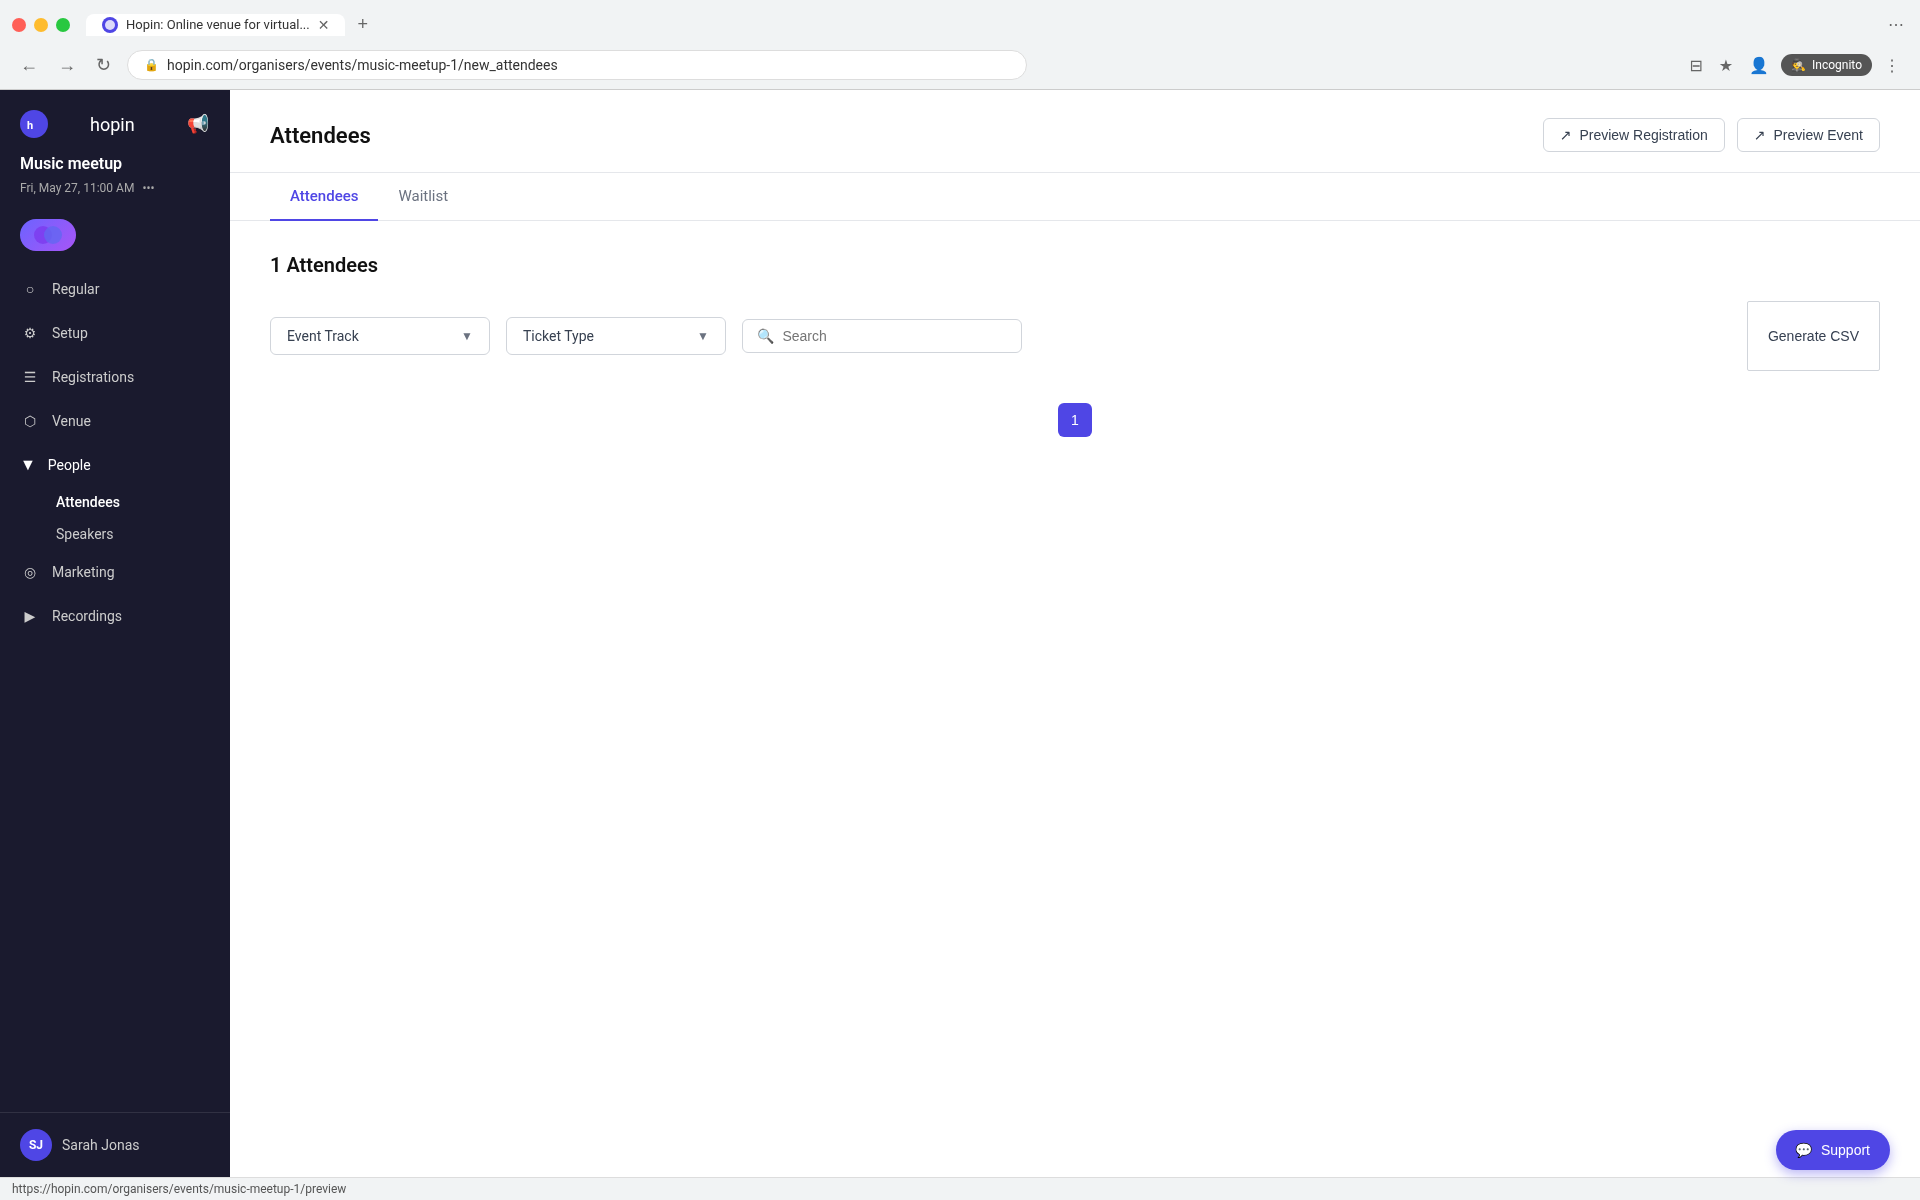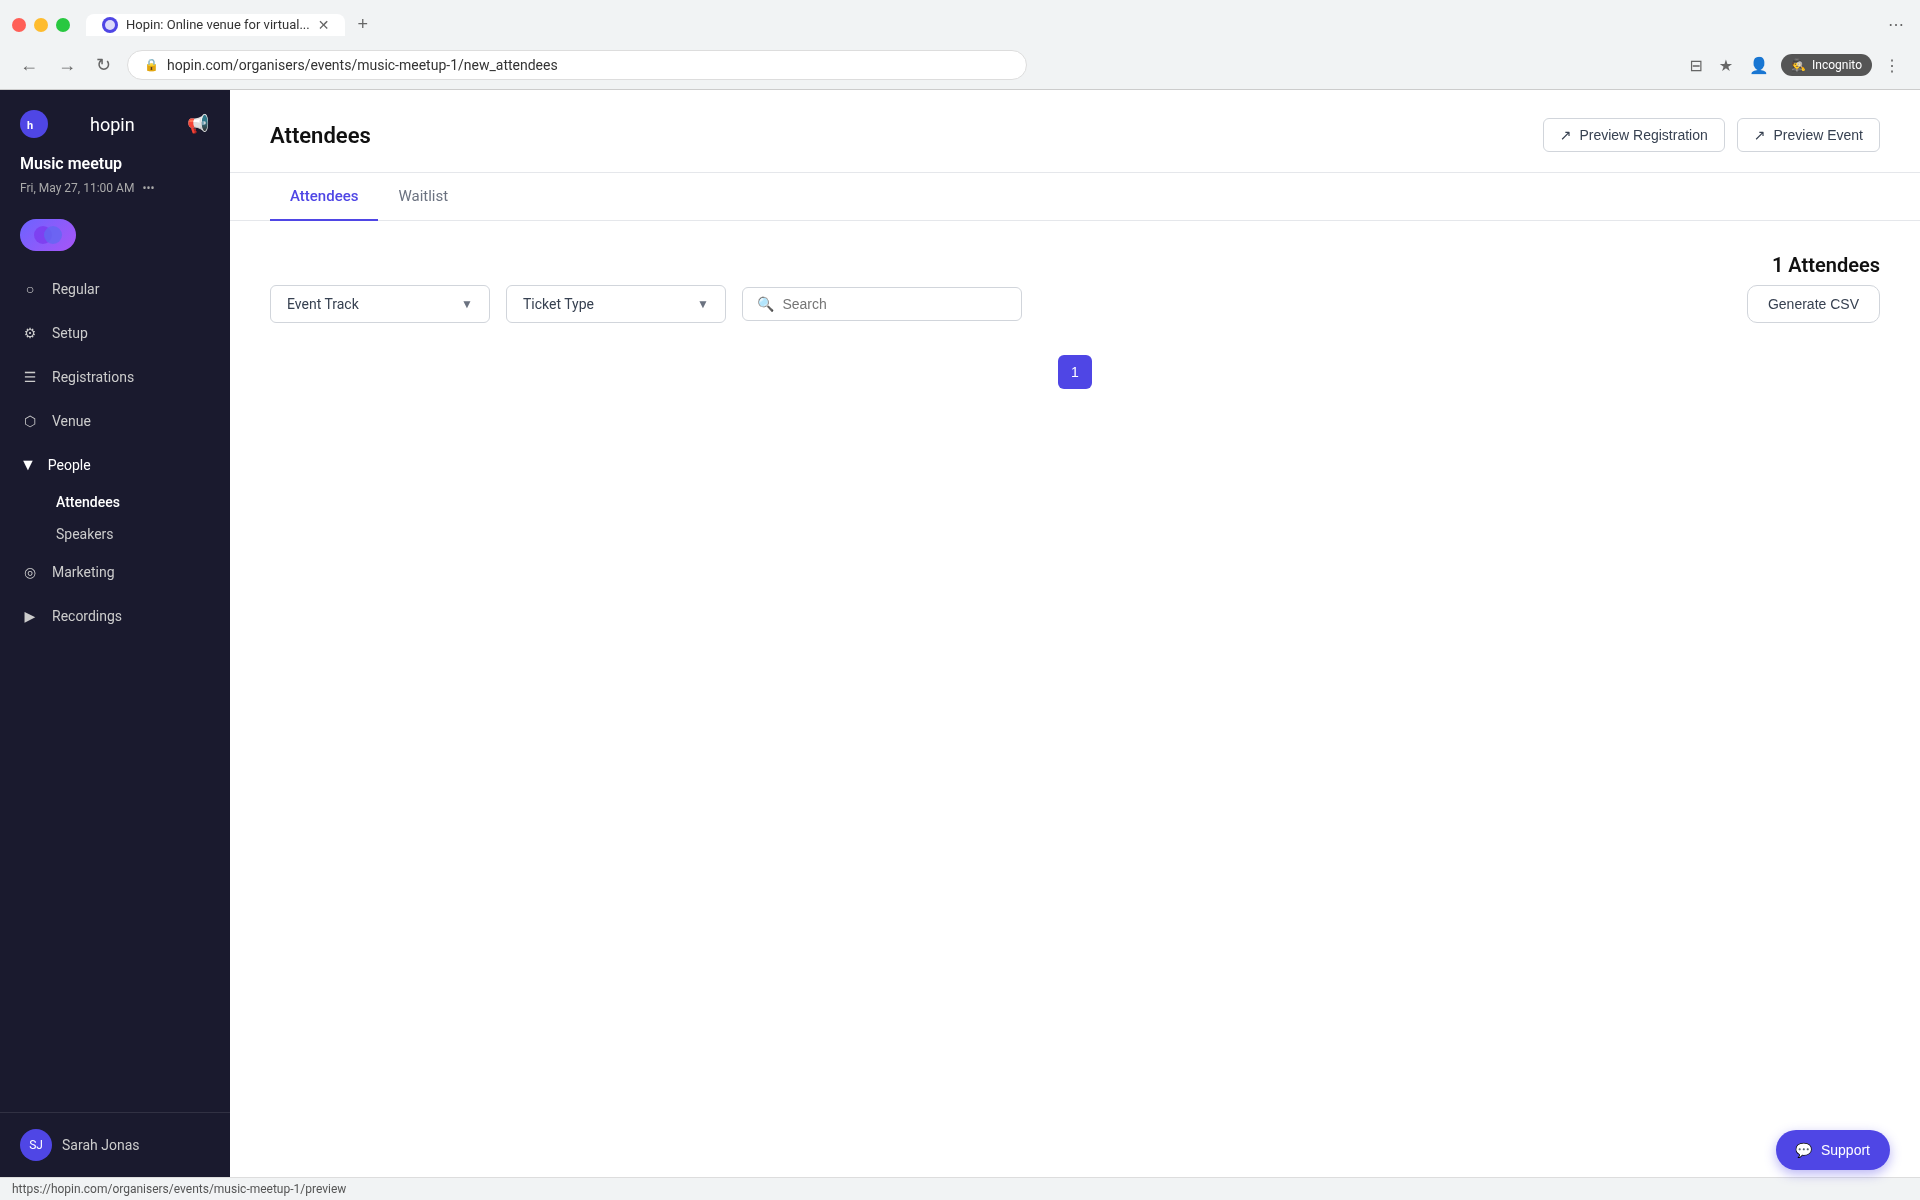--- a/index.html
+++ b/index.html
@@ -44,45 +44,45 @@
     .sidebar-nav { flex: 1; }
     .nav-item { display: flex; align-items: center; gap: 12px; padding: 12px 20px; color: #ccc; font-size: 14px; cursor: pointer; text-decoration: none; }
     .nav-item .nav-icon { width: 20px; height: 20px; display: flex; align-items: center; justify-content: center; }
     .nav-item-label { }
     .people-toggle { display: flex; align-items: center; gap: 12px; padding: 12px 20px; color: #fff; font-size: 14px; cursor: pointer; }
     .people-children { padding-left: 36px; }
     .people-child { padding: 8px 20px; color: #ccc; font-size: 14px; cursor: pointer; }
     .people-child.active { color: #fff; font-weight: 500; }
 
     .sidebar-footer { padding: 16px 20px; display: flex; align-items: center; gap: 10px; border-top: 1px solid rgba(255,255,255,0.1); }
-    .user-avatar { width: 32px; height: 32px; background: #4f46e5; border-radius: 50%; display: flex; align-items: center; justify-content: center; color: #fff; font-size: 12px; font-weight: 400; }
+    .user-avatar { width: 32px; height: 32px; background: #4f46e5; border-radius: 50%; display: flex; align-items: center; justify-content: center; color: #fff; font-size: 12px; font-weight: 700; }
     .user-name { font-size: 14px; color: #ccc; }
 
     
     .main { flex: 1; background: #fff; overflow-y: auto; }
     .main-header { padding: 28px 40px 0; display: flex; align-items: center; justify-content: space-between; border-bottom: 1px solid #e5e7eb; }
     .page-title { font-size: 22px; font-weight: 600; color: #111; padding-bottom: 20px; }
     .header-actions { display: flex; gap: 12px; padding-bottom: 20px; }
     .preview-btn { display: flex; align-items: center; gap: 8px; padding: 8px 16px; border: 1px solid #d1d5db; border-radius: 6px; background: #fff; font-size: 14px; color: #374151; cursor: pointer; }
     .preview-icon { font-size: 14px; }
 
     .tabs-bar { display: flex; gap: 0; padding: 0 40px; border-bottom: 1px solid #e5e7eb; margin-bottom: 0; }
     .tab-item { padding: 14px 20px; font-size: 15px; color: #6b7280; cursor: pointer; border-bottom: 2px solid transparent; margin-bottom: -1px; }
     .tab-item.active { color: #4f46e5; border-bottom: 2px solid #4f46e5; font-weight: 500; }
 
     .content-area { padding: 32px 40px; }
-    .attendees-count { font-size: 20px; font-weight: 600; color: #111; margin-bottom: 8px; text-align: right; }
+    .attendees-count { font-size: 20px; font-weight: 600; color: #111; margin-bottom: 24px; }
 
     .filters-row { display: flex; gap: 16px; margin-bottom: 32px; align-items: center; }
     .filter-select { display: flex; align-items: center; justify-content: space-between; padding: 10px 16px; border: 1px solid #d1d5db; border-radius: 6px; background: #fff; font-size: 14px; color: #374151; cursor: pointer; width: 220px; }
     .chevron-down { color: #6b7280; font-size: 12px; }
     .search-input-wrap { display: flex; align-items: center; border: 1px solid #d1d5db; border-radius: 6px; background: #fff; padding: 8px 14px; gap: 8px; flex: 1; max-width: 280px; }
     .search-input-wrap input { border: none; outline: none; font-size: 14px; color: #3b82f6; width: 100%; background: transparent; }
     .search-icon-wrap { color: #9ca3af; font-size: 14px; }
-    .generate-csv-btn { padding: 10px 20px; background: #fff; border: 1px solid #d1d5db; border-radius: 10px; font-size: 14px; color: #374151; cursor: pointer; margin-left: auto; }
+    .generate-csv-btn { padding: 26px 20px; background: #fff; border: 1px solid #d1d5db; border-radius: 2px; font-size: 14px; color: #374151; cursor: pointer; margin-left: auto; }
 
     .attendee-row { display: flex; align-items: center; padding: 20px 0; border-bottom: 1px solid #f3f4f6; gap: 20px; }
     .attendee-info { min-width: 220px; }
     .attendee-name { font-size: 15px; font-weight: 600; color: #111; margin-bottom: 4px; }
     .attendee-email { font-size: 13px; color: #6b7280; }
     .attendee-ticket { font-size: 14px; color: #374151; min-width: 120px; }
     .attendee-type { font-size: 14px; color: #374151; min-width: 130px; }
     .attendee-price { font-size: 14px; color: #374151; min-width: 80px; }
     .attendee-promo { font-size: 14px; color: #374151; min-width: 100px; }
     .attendee-date { font-size: 14px; color: #374151; min-width: 140px; }

